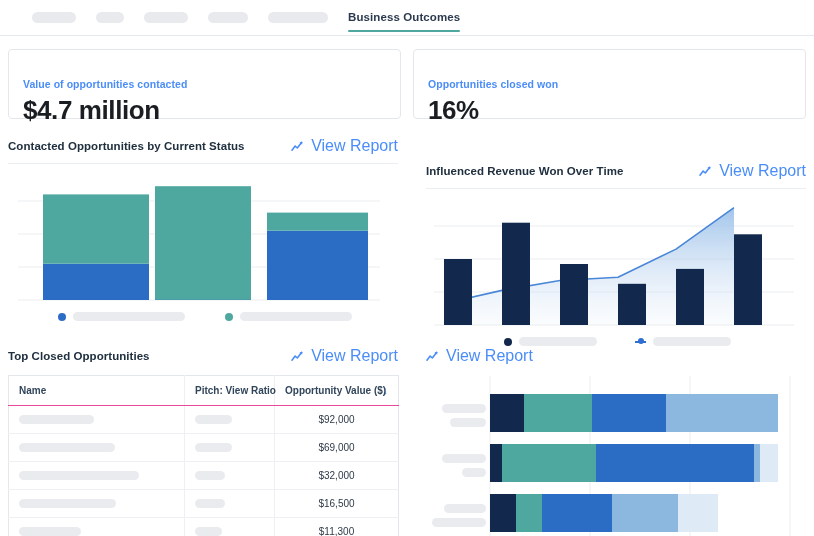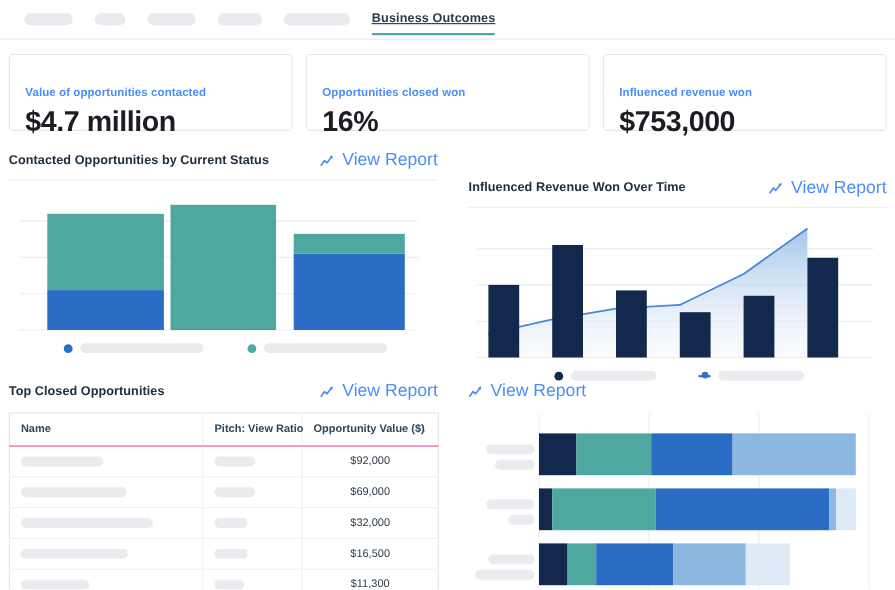--- a/index.html
+++ b/index.html
@@ -11,22 +11,21 @@
     color: #16325c;
     overflow: hidden;
   }
   .page { position: relative; width: 814px; height: 536px; }
 
   
   .tabbar {
     position: absolute; left: 0; top: 0; width: 814px; height: 36px;
     border-bottom: 1px solid #e5e9ef;
     display: flex; align-items: center; gap: 20px;
-    padding-left: 22px;
-    text-decoration: underline;
+    padding-left: 32px;
   }
   .tab-skeleton {
     height: 11px; border-radius: 6px; background: #e8eaed;
   }
   .tab-active {
     position: relative; font-size: 11.5px; font-weight: 700;
     color: #2b3a4f; letter-spacing: .1px; padding-bottom: 9px; top: 4px;
   }
   .tab-active::after {
     content: ""; position: absolute; left: 0; right: 0; bottom: 0;
@@ -120,24 +119,20 @@
   </div>
 
   <div class="kpi-row">
     <div class="kpi-card">
       <div class="kpi-label">Value of opportunities contacted</div>
       <div class="kpi-value">$4.7 million</div>
     </div>
     <div class="kpi-card">
       <div class="kpi-label">Opportunities closed won</div>
       <div class="kpi-value">16%</div>
-    </div>
-    <div class="kpi-card">
-      <div class="kpi-label">Influenced revenue won</div>
-      <div class="kpi-value">$753,000</div>
     </div>
   </div>
 
   <div class="panel" style="left:8px; top:136px; width:390px;">
     <div class="panel-head">
       <div class="panel-title">Contacted Opportunities by Current Status</div>
       <div class="view-report">
         <svg class="vr-icon" viewBox="0 0 14 12">
           <path d="M1 10 L4.4 5.4 L6.8 7.6 L11.6 1.4" fill="none" stroke="#4b8df8" stroke-width="1.7" stroke-linecap="round" stroke-linejoin="round"></path>
           <path d="M9.2 1.2 L12.2 1.1 L12.1 4.0 Z" fill="#4b8df8"></path>

